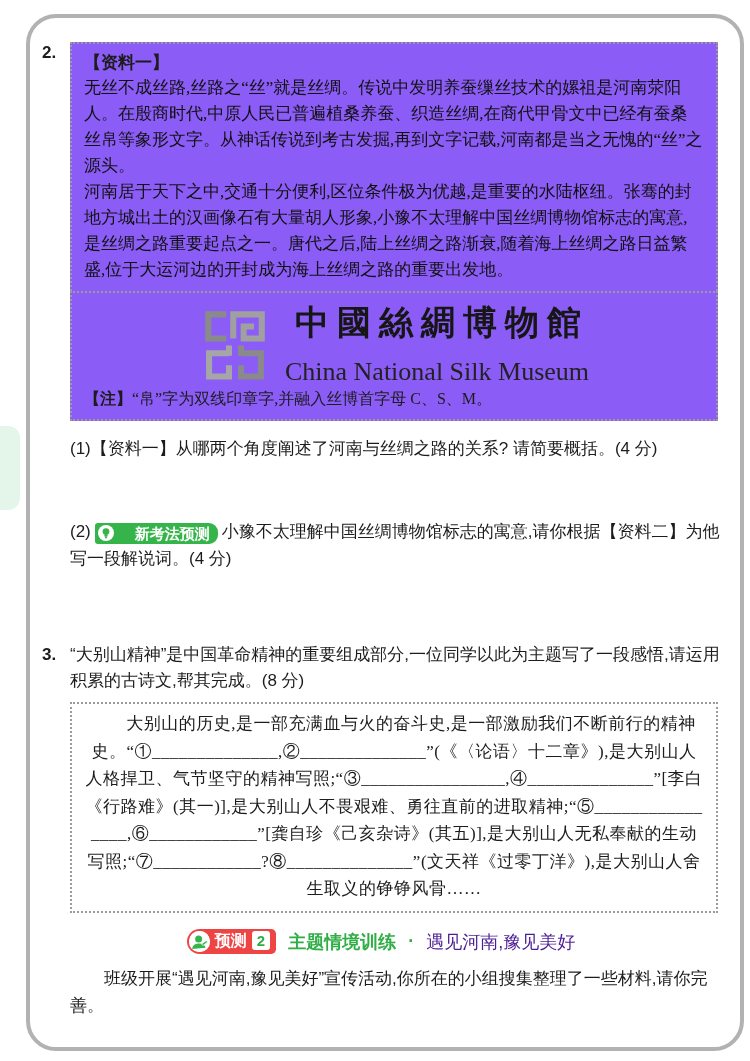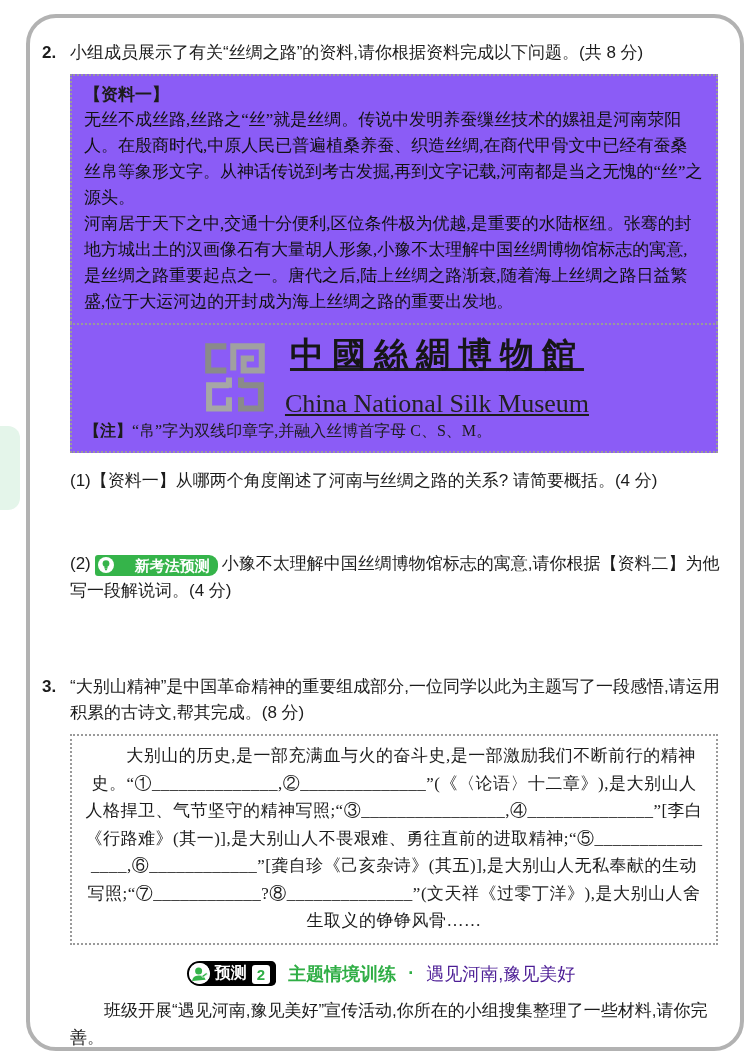--- a/index.html
+++ b/index.html
@@ -24,21 +24,21 @@
   .mat-label { font-weight:bold; font-size:17px; line-height:25px; }
   .kai { font-family:"Liberation Serif", serif; font-size:17px; line-height:26px;
          color:#111; }
 
   .m2-head { position:relative; height:26px; }
   .m2-head .mat-label { position:absolute; left:0; top:0; }
   .m2-title { text-align:center; font-weight:bold; font-size:16px; line-height:26px; }
 
   .logo-row { display:flex; justify-content:center; align-items:center; gap:14px;
               margin:4px 0 2px 0; }
-  .logo-txt { text-align:center;text-decoration:underline; }
+  .logo-txt { text-align:right; }
   .logo-cn { font-family:"Liberation Serif", serif; font-weight:bold; font-size:34px;
              letter-spacing:8px; line-height:40px; color:#161616; }
   .logo-en { font-family:"Liberation Serif", serif; font-size:26px; line-height:26px;
              color:#222; margin-top:16px; }
   .note-line { font-size:16px; line-height:24px; }
   .note-line .lbl { font-weight:bold; font-family:"Liberation Sans", sans-serif; }
   .note-line .txt { font-family:"Liberation Serif", serif; }
 
   .subq { margin-left:28px; font-size:17px; line-height:27px; }
   .gap-ans-1 { height:56px; } .gap-ans-2 { height:70px; }
@@ -49,21 +49,21 @@
                line-height:19px; margin:0 4px; }
   .badge-new .bulb { width:16px; height:16px; display:inline-block; }
 
   .passage-box { margin-left:28px; margin-right:2px; border:2px dotted #9a9a9a;
                  padding:6px 12px 8px 12px; }
   .passage { font-family:"Liberation Serif", serif; font-size:17px; line-height:27.5px;
              text-indent:2em; letter-spacing:0.5px; word-break:break-all;text-align:center; }
 
   .banner { display:flex; justify-content:center; align-items:center; gap:12px;
             margin-top:14px; height:30px; }
-  .p-badge { display:inline-flex; align-items:flex-end; background:#000000;
+  .p-badge { display:inline-flex; align-items:flex-start; background:#ef4444;
              border-radius:13px 5px 5px 13px; padding:2px 6px 2px 2px; gap:5px; }
   .p-badge .avatar { width:21px; height:21px; border-radius:50%; background:#fff;
                      display:inline-block; }
   .p-badge .p-label { color:#fff; font-weight:bold; font-size:16px; }
   .p-badge .p-num { background:#fff; color:#2fae45; font-weight:bold; font-size:15px;
                     border-radius:3px; padding:0 5px; line-height:19px; }
   .banner-title { color:#2fae45; font-weight:bold; font-size:18px; }
   .banner-sep { color:#2fae45; font-weight:bold; font-size:18px; }
   .banner-sub { color:#4c1d95; font-size:18px; }
 
@@ -73,21 +73,20 @@
 </head>
 <body>
 
 <div class="page">
   <div class="edge-tab"></div>
 
   <div class="card">
 
     <div class="q mt6">
       <span class="num">2.</span>
-      <span>小组成员展示了有关“丝绸之路”的资料,请你根据资料完成以下问题。(共 8 分)</span>
     </div>
 
     <div class="mat-box stack-top mt8">
       <div class="mat-label">【资料一】</div>
       <div class="kai indent">无丝不成丝路,丝路之“丝”就是丝绸。传说中发明养蚕缫丝技术的嫘祖是河南荥阳人。在殷商时代,中原人民已普遍植桑养蚕、织造丝绸,在商代甲骨文中已经有蚕桑丝帛等象形文字。从神话传说到考古发掘,再到文字记载,河南都是当之无愧的“丝”之源头。</div>
       <div class="kai indent">河南居于天下之中,交通十分便利,区位条件极为优越,是重要的水陆枢纽。张骞的封地方城出土的汉画像石有大量胡人形象,小豫不太理解中国丝绸博物馆标志的寓意,是丝绸之路重要起点之一。唐代之后,陆上丝绸之路渐衰,随着海上丝绸之路日益繁盛,位于大运河边的开封成为海上丝绸之路的重要出发地。</div>
     </div>
 
     <div class="mat-box">
       <div class="logo-row">

